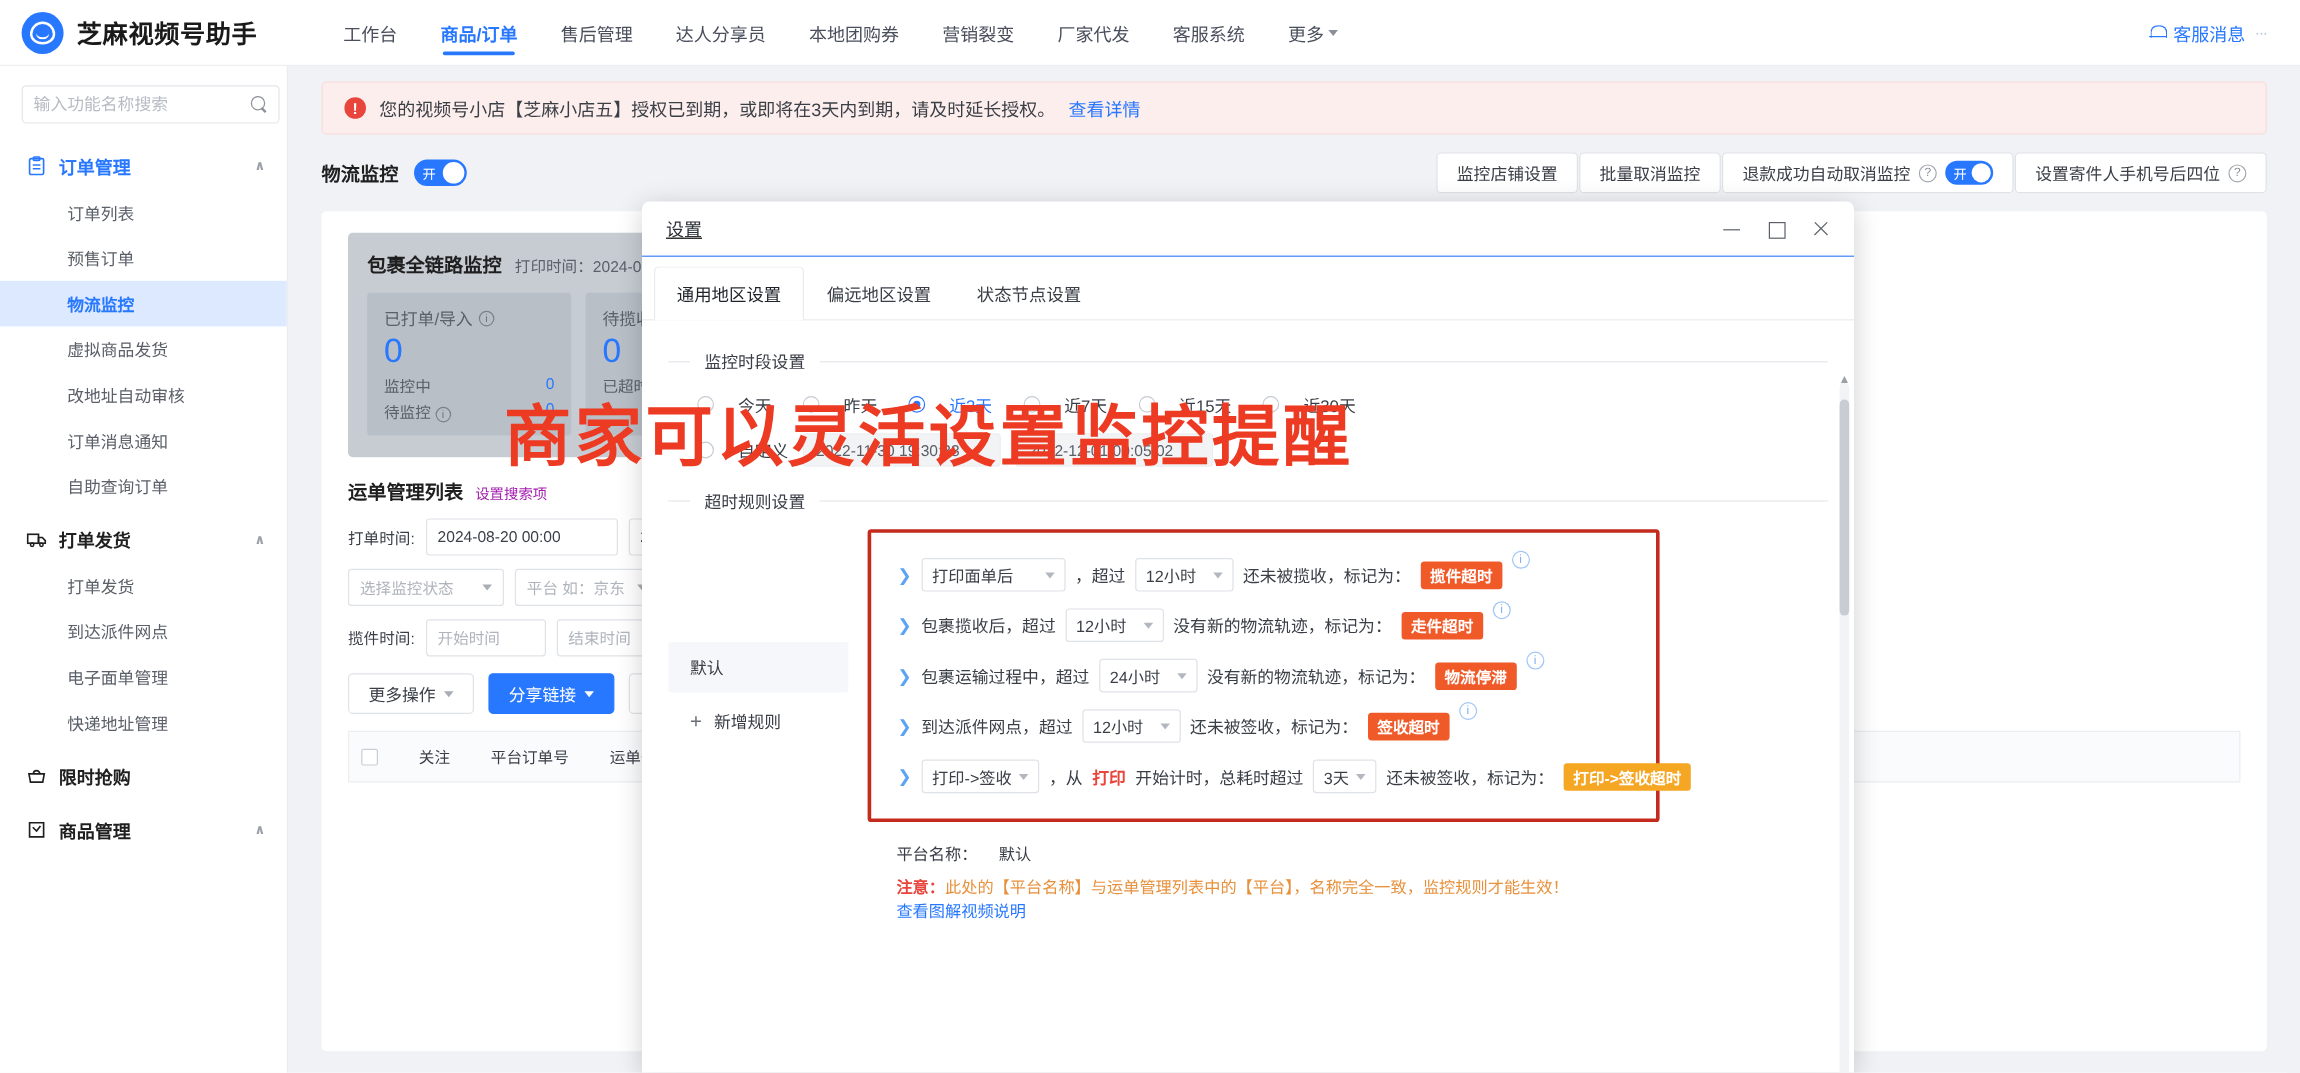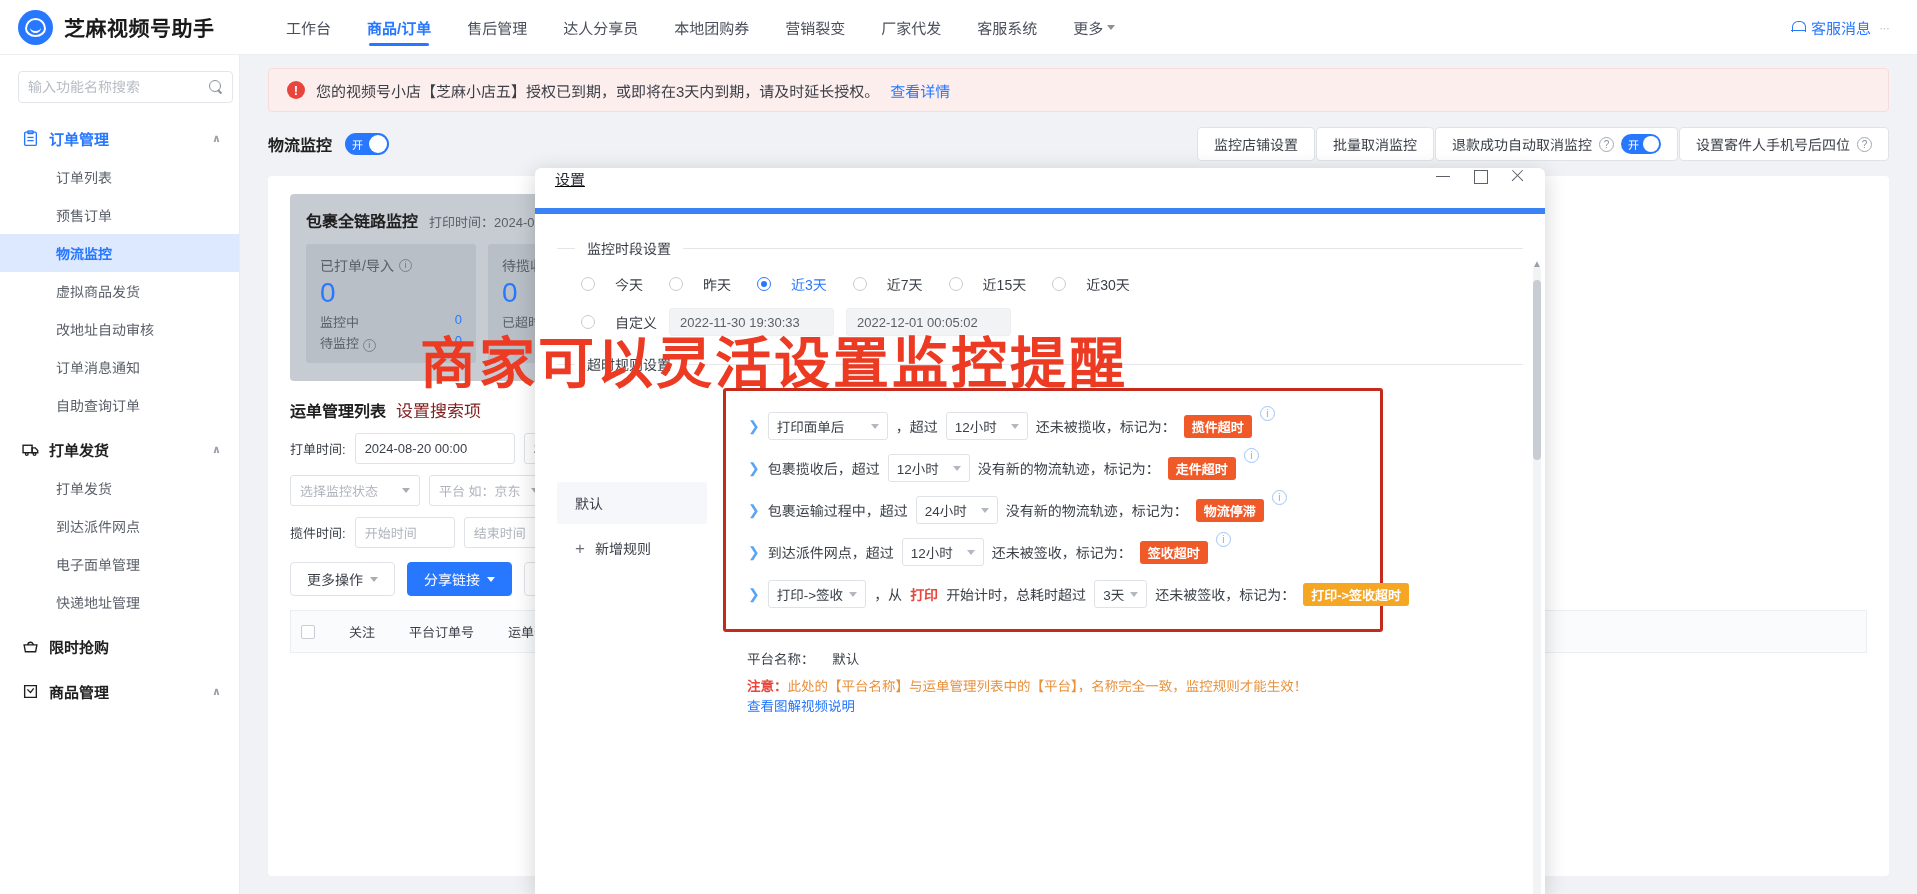--- a/index.html
+++ b/index.html
@@ -143,21 +143,21 @@
   }
   .stat .t { font-size:14px; color:#5b6069; display:flex; align-items:center; gap:5px; }
   .stat .big { font-size:28px; color:#2878ff; line-height:1.25; }
   .stat .kv { display:flex; justify-content:space-between; font-size:13px; color:#5b6069; margin-top:2px;}
   .stat .kv b { color:#2878ff; font-weight:normal; }
   .iq { width:13px; height:13px; border-radius:50%; border:1.2px solid #7c828b; font-size:9px; color:#6d727a;
         display:inline-flex; align-items:center; justify-content:center;}
 
   .list-head { display:flex; align-items:baseline; gap:10px; margin-top:16px; }
   .list-head h3 { font-size:16px; color:#1f1f1f; }
-  .list-head .link { font-size:17px; color:#7f1d1d; cursor:pointer; }
+  .list-head .link { font-size:12px; color:#a21caf; cursor:pointer; }
   .filter-row { display:flex; align-items:center; gap:9px; margin-top:11px; font-size:13px; color:#3a3f47; flex-wrap:wrap;}
   .fld {
     height:31px; border:1px solid #dfe2e7; border-radius:3px; background:#fff;
     display:flex; align-items:center; padding: 0 9px; font-size:13px; color:#3a3f47; gap:7px;
   }
   .fld.ph { color:#b0b5bd; }
   .sel-caret { border-left:4px solid transparent; border-right:4px solid transparent; border-top:5px solid #a9aeb6; margin-left:auto;}
   .op-row { display:flex; align-items:center; gap:12px; margin-top:14px; }
   .btn-blue { background:#2878ff; border-color:#2878ff; color:#fff; }
   .tbl-head {
@@ -166,22 +166,22 @@
   }
   .ckbox { width:14px; height:14px; border:1px solid #c9ced6; border-radius:2px; background:#fff; }
 
   
   .modal {
     position:absolute; left: 535px; top: 168px; width: 1010px; height: 726px;
     background:#fff; border-radius: 6px 6px 0 0; box-shadow: 0 4px 22px rgba(0,0,0,.18);
     z-index: 50; overflow:hidden;
   }
   .modal-head {
-    height: 46px; display:flex; align-items:flex-start; padding: 0 20px;
-    border-bottom:6px solid #3b82f6;
+    height: 46px; display:flex; align-items:center; padding: 0 20px;
+    border-bottom:1px solid #3b82f6;
     text-decoration:underline;
   }
   .modal-title { font-size:15px; color:#2b2f36; }
   .win-ctrls { margin-left:auto; display:flex; align-items:center; gap:21px; color:#5b6069; }
   .win-btn { cursor:pointer; width:16px; height:16px; position:relative; }
   .wb-min::after { content:""; position:absolute; left:1px; top:8px; width:14px; height:1.4px; background:#5b6069;}
   .wb-max::after { content:""; position:absolute; left:2px; top:2px; width:12px; height:12px; border:1.4px solid #5b6069;}
   .wb-close::before, .wb-close::after {
     content:""; position:absolute; left:1px; top:7px; width:15px; height:1.4px; background:#5b6069;
   }
@@ -483,20 +483,25 @@
   <div class="modal">
     <div class="modal-head">
       <span class="modal-title">设置</span>
       <div class="win-ctrls">
         <span class="win-btn wb-min"></span>
         <span class="win-btn wb-max"></span>
         <span class="win-btn wb-close"></span>
       </div>
     </div>
 
+    <div class="modal-tabs">
+      <div class="mtab active">通用地区设置</div>
+      <div class="mtab">偏远地区设置</div>
+      <div class="mtab">状态节点设置</div>
+    </div>
 
     <div class="modal-body">
 
       <div class="fieldset-legend">监控时段设置</div>
 
       <div class="radio-row">
         <label class="radio">
             <span class="dot"></span>
             <span>今天</span>
           </label>

